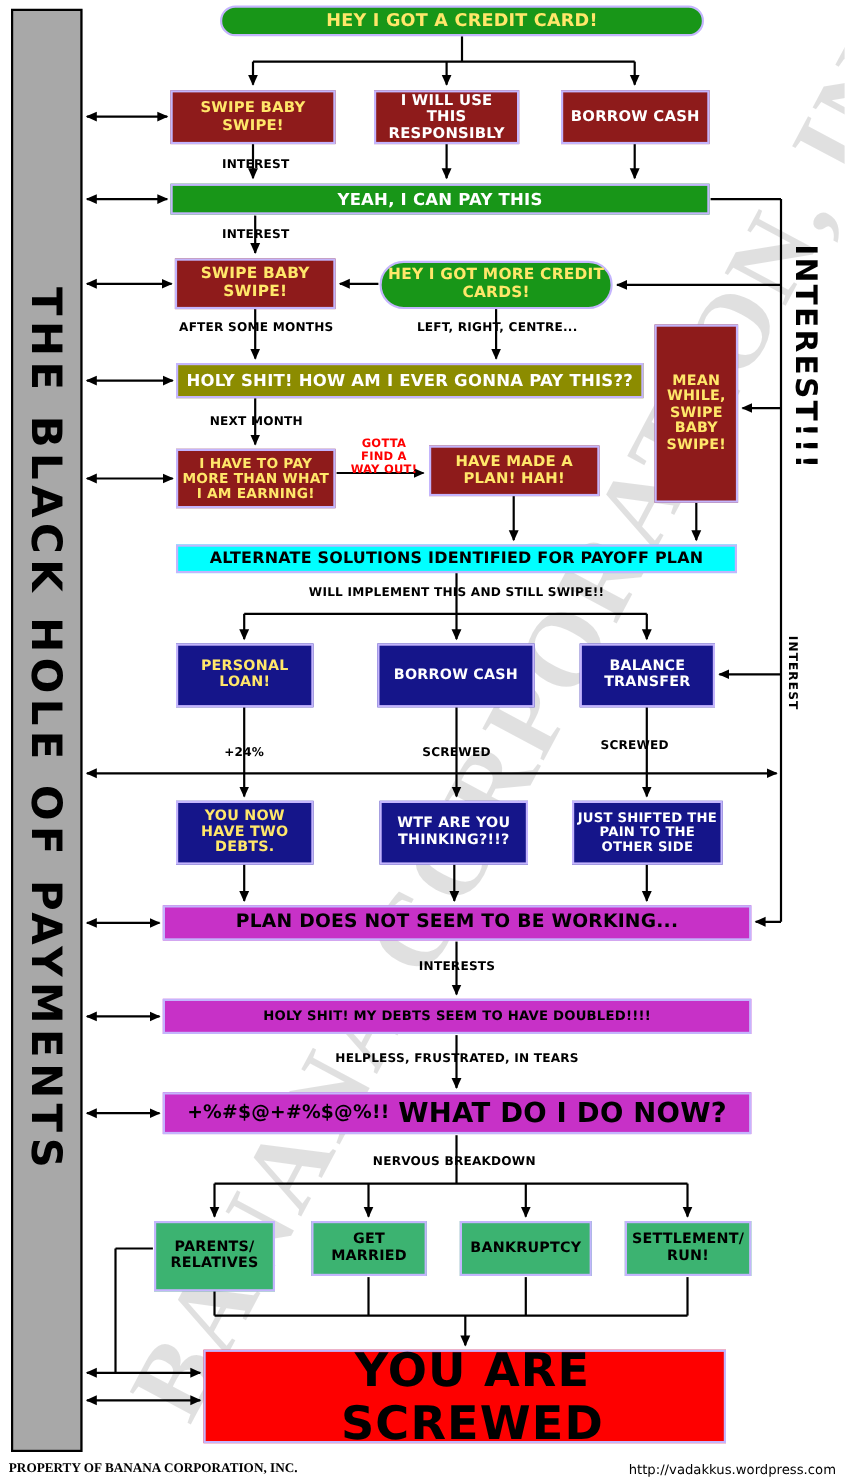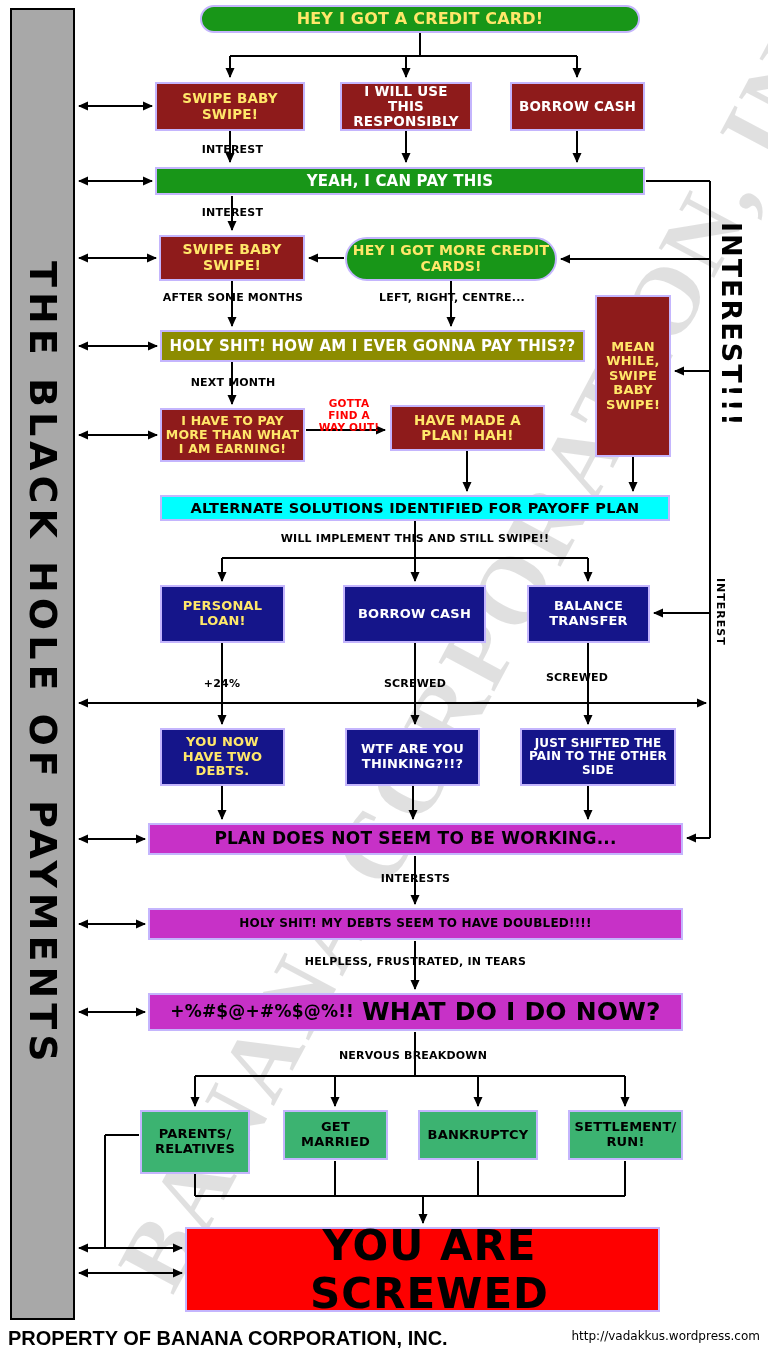--- a/index.html
+++ b/index.html
@@ -26,22 +26,22 @@
   .tb{color:#000000;}
   .blackhole{position:absolute;left:10px;top:8px;width:65px;height:1312px;box-sizing:border-box;
              border:2px solid #000;background:var(--gray,#a8a8a8);display:flex;align-items:center;
              justify-content:center;z-index:2;}
   .blackhole span{writing-mode:vertical-rl;font-size:38px;font-weight:bold;color:#000;
                   letter-spacing:5px;white-space:nowrap;}
   .lbl{position:absolute;z-index:3;font-weight:bold;font-size:11px;color:#000;text-align:center;
        letter-spacing:.2px;line-height:1.12;}
   .vert{writing-mode:vertical-rl;}
   .warn{color:var(--warnred,#ff0000);}
-  .footer-left{position:absolute;left:8px;top:1327px;font-family:Liberation Sans, sans-serif;
-               font-weight:bold;font-size:20px;color:#000;z-index:3;}
+  .footer-left{position:absolute;left:8px;top:1327px;font-family:Liberation Serif, serif;
+               font-weight:bold;font-size:12px;color:#000;z-index:3;}
   .footer-right{position:absolute;right:8px;top:1329px;font-size:12px;color:#000;z-index:3;}
   .grawlix{font-size:17px;display:inline;}
   .bigq{font-size:25px;display:inline;margin-left:8px;}
   .mag3-row{display:flex;flex-direction:row;align-items:center;justify-content:center;}
 </style>
 </head>
 <body>
 
 <div class="canvas">
 
@@ -156,21 +156,21 @@
   <div class="node maroon ty" style="left:390px;top:405px;width:155px;height:46px;font-size:13.5px;">HAVE MADE A PLAN! HAH!</div>
 
   <div class="node cyanbg tb" style="left:160px;top:495px;width:510px;height:26px;font-size:14.5px;">ALTERNATE SOLUTIONS IDENTIFIED FOR PAYOFF PLAN</div>
 
   <div class="node navy ty" style="left:160px;top:585px;width:125px;height:58px;font-size:13px;">PERSONAL LOAN!</div>
   <div class="node navy tw" style="left:343px;top:585px;width:143px;height:58px;font-size:13px;">BORROW CASH</div>
   <div class="node navy tw" style="left:527px;top:585px;width:123px;height:58px;font-size:13px;">BALANCE TRANSFER</div>
 
   <div class="node navy ty" style="left:160px;top:728px;width:125px;height:58px;font-size:13px;">YOU NOW HAVE TWO DEBTS.</div>
   <div class="node navy tw" style="left:345px;top:728px;width:135px;height:58px;font-size:13px;">WTF ARE YOU THINKING?!!?</div>
-  <div class="node navy tw" style="left:520px;top:728px;width:156px;height:58px;font-size:12px;">JUST SHIFTED THE PAIN TO THE OTHER SIDE</div>
+  <div class="node navy tw" style="left:520px;top:728px;width:137px;height:58px;font-size:12px;">JUST SHIFTED THE PAIN TO THE OTHER SIDE</div>
 
   <div class="node magenta tb" style="left:148px;top:823px;width:535px;height:32px;font-size:17px;">PLAN DOES NOT SEEM TO BE WORKING...</div>
   <div class="node magenta tb" style="left:148px;top:908px;width:535px;height:32px;font-size:12px;">HOLY SHIT! MY DEBTS SEEM TO HAVE DOUBLED!!!!</div>
   <div class="node magenta tb mag3-row" style="left:148px;top:993px;width:535px;height:38px;">
     <span class="grawlix">+%#$@+#%$@%!!</span>
     <span class="bigq">WHAT DO I DO NOW?</span>
   </div>
 
   <div class="node seagreen tb" style="left:140px;top:1110px;width:110px;height:64px;font-size:13px;">PARENTS/ RELATIVES</div>
   <div class="node seagreen tb" style="left:418px;top:1110px;width:120px;height:50px;font-size:13px;">BANKRUPTCY</div>

